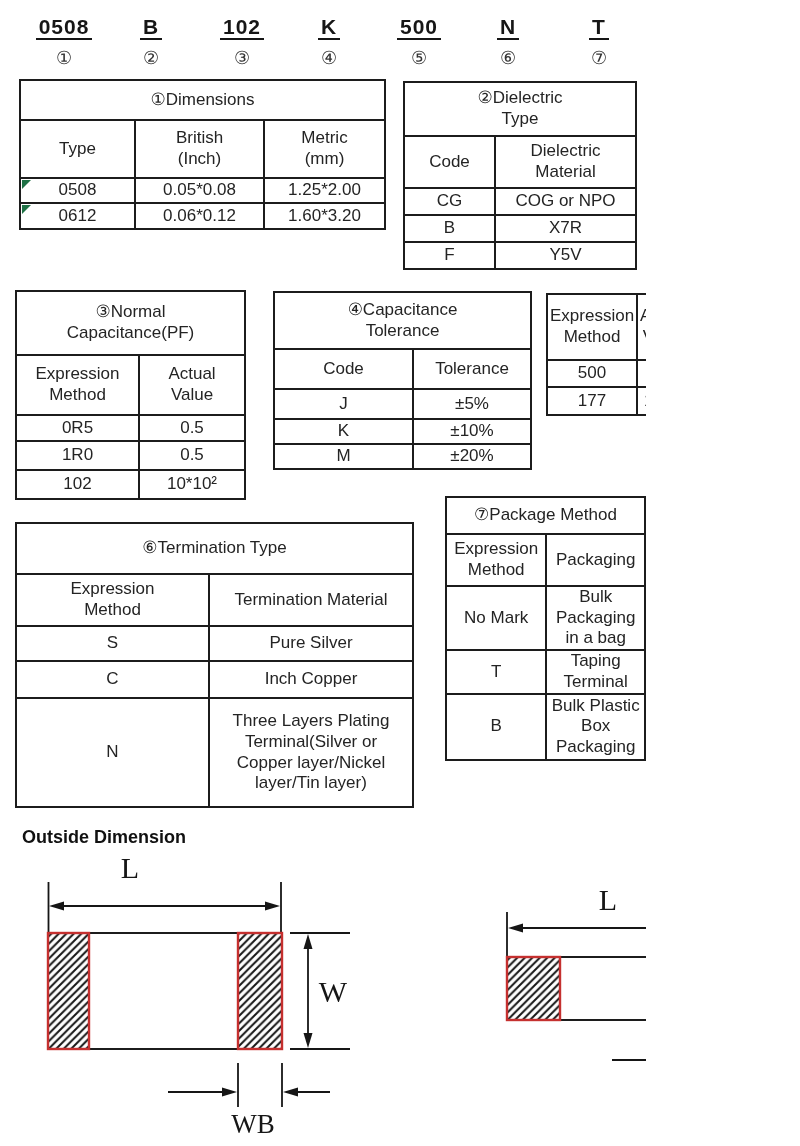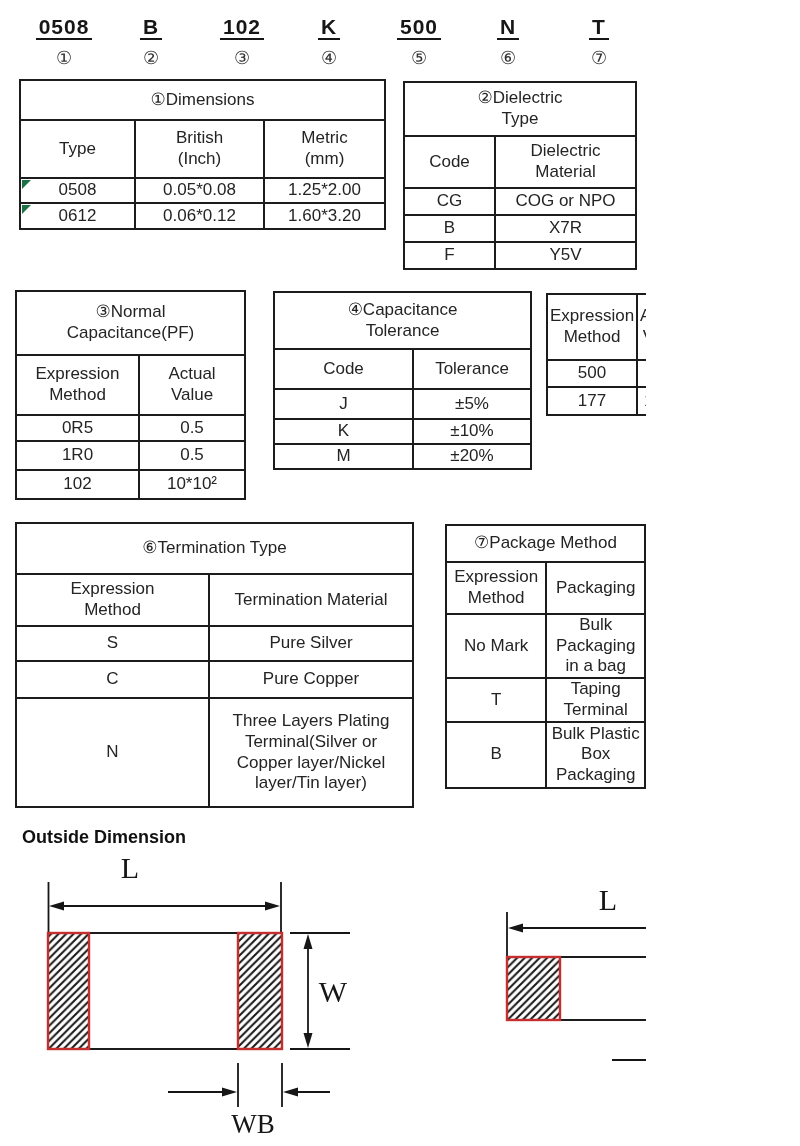--- a/index.html
+++ b/index.html
@@ -219,33 +219,33 @@
       <td>Expression
 Method</td>
       <td>Termination Material</td>
     </tr>
     <tr style="height:35px">
       <td>S</td>
       <td>Pure Silver</td>
     </tr>
     <tr style="height:37px">
       <td>C</td>
-      <td>Pure Copper</td>
+      <td>Inch Copper</td>
     </tr>
     <tr style="height:109px">
       <td>N</td>
       <td>Three Layers Plating
 Terminal(Silver or
 Copper layer/Nickel
 layer/Tin layer)</td>
     </tr>
     </tbody>
   </table>
 
-  <table style="left:445px;top:524px">
+  <table style="left:445px;top:496px">
     <colgroup>
         <col style="width:158px">
         <col style="width:172px">
       </colgroup>
     <tbody>
     <tr style="height:37px">
           <td class="title" colspan="2">⑦Package Method</td>
         </tr>
     <tr style="height:52px">
       <td>Expression

